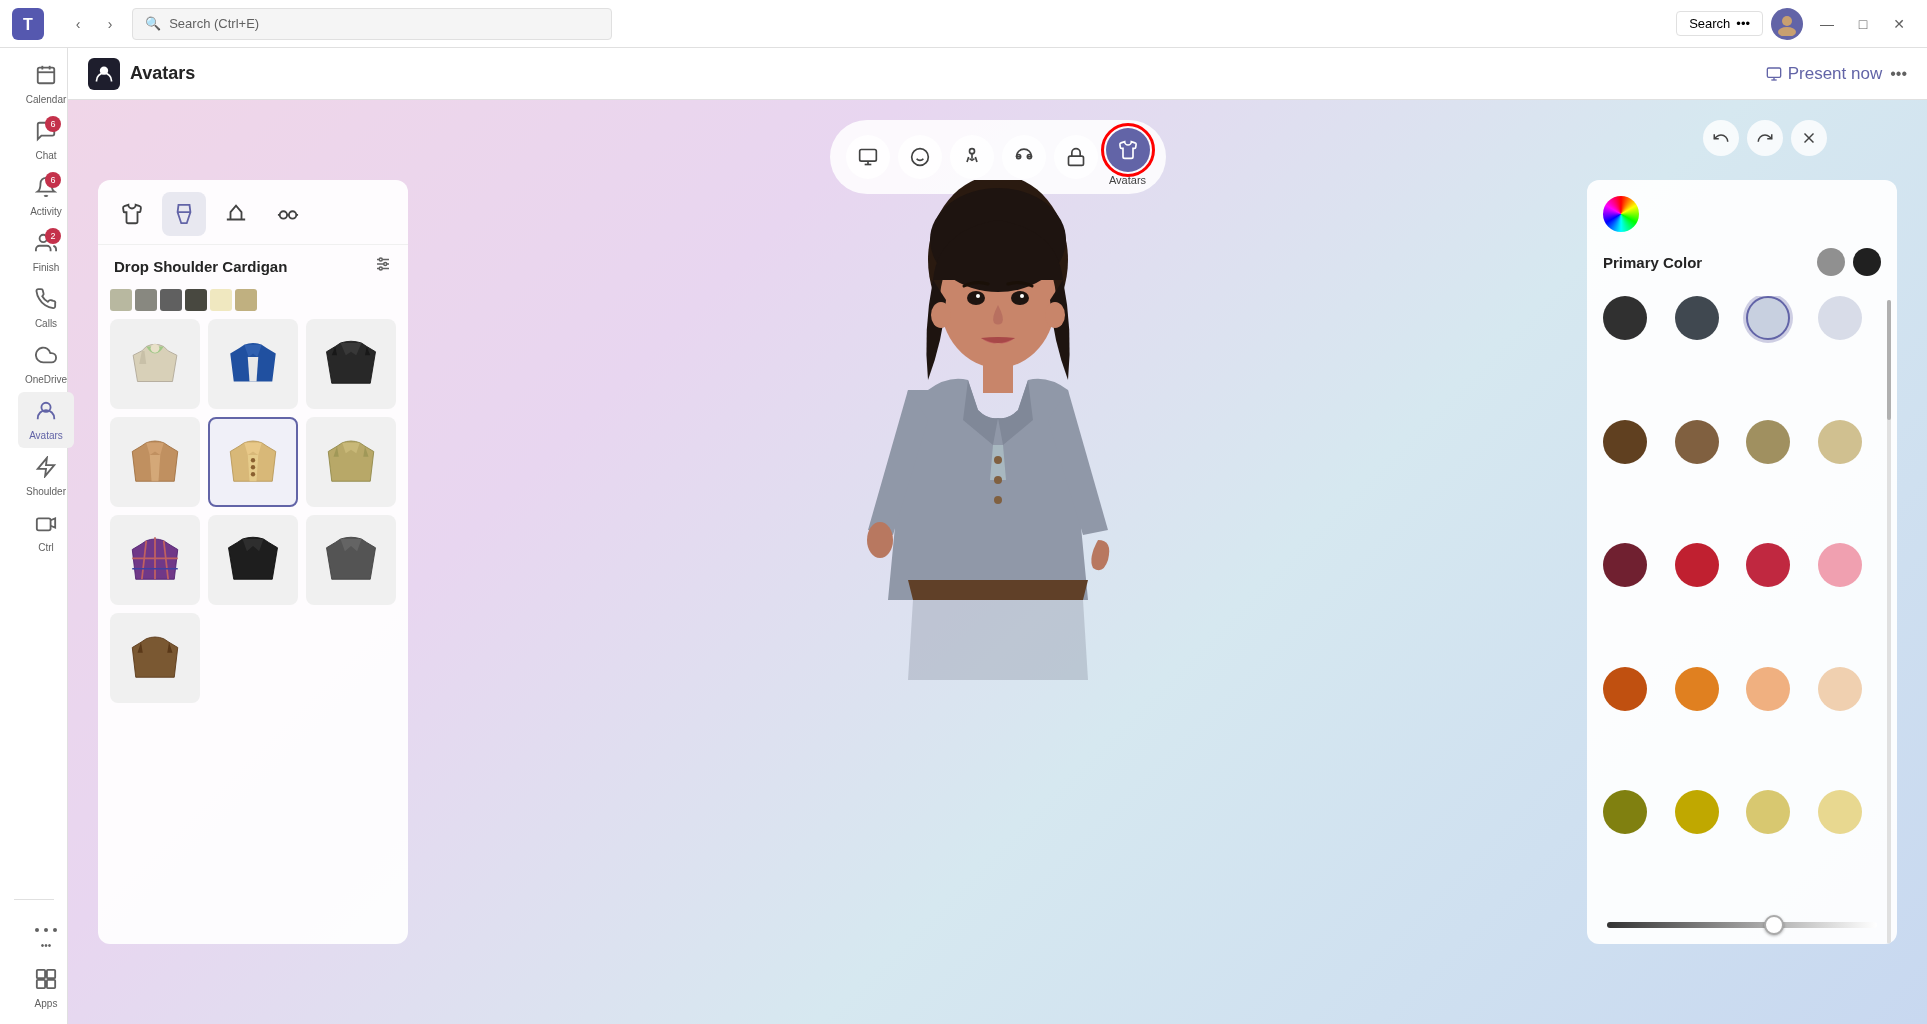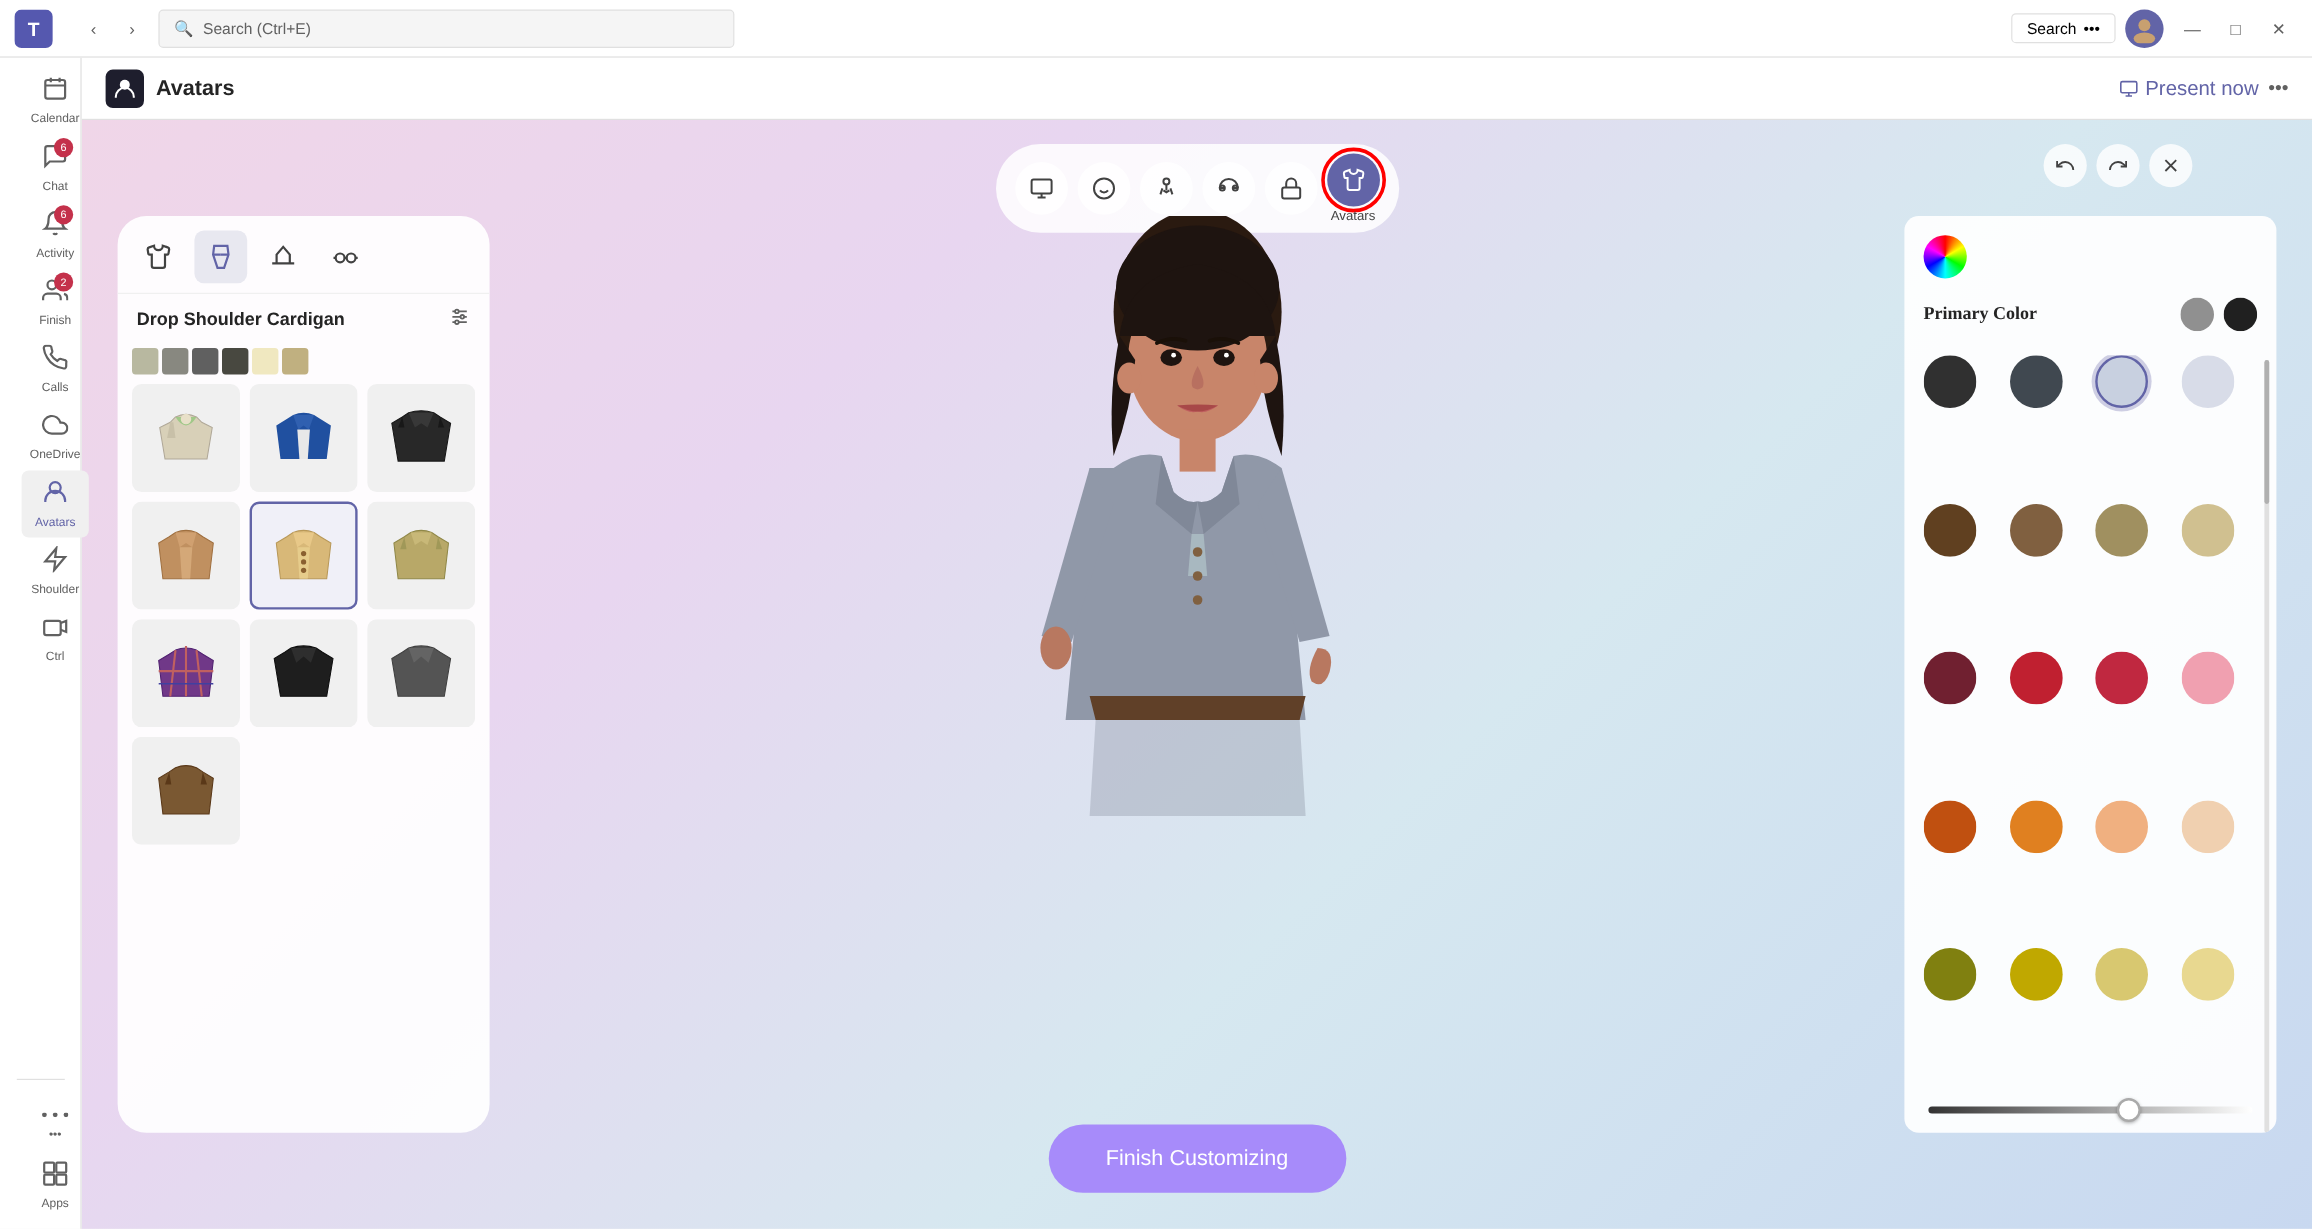--- a/index.html
+++ b/index.html
@@ -92,21 +92,21 @@
     .canvas-action-btn {
       width: 36px; height: 36px; border-radius: 50%; border: none;
       background: rgba(255,255,255,0.8); cursor: pointer;
       display: flex; align-items: center; justify-content: center;
       font-size: 16px; color: #424242;
     }
 
     
     .left-panel {
       position: absolute; top: 80px; left: 30px; bottom: 80px; width: 310px;
-      background: rgba(255,255,255,0.92); border-radius: 24px;
+      background: rgba(255,255,255,0.92); border-radius: 12px;
       display: flex; flex-direction: column; overflow: hidden;
     }
     .panel-tabs {
       display: flex; padding: 12px 12px 8px; gap: 8px; border-bottom: 1px solid #f0f0f0;
     }
     .panel-tab {
       width: 44px; height: 44px; border-radius: 8px; border: none; cursor: pointer;
       display: flex; align-items: center; justify-content: center;
       background: transparent; font-size: 20px; color: #424242;
     }
@@ -148,21 +148,20 @@
       padding: 18px 48px; font-size: 18px; font-weight: 500; cursor: pointer;
       white-space: nowrap;
     }
 
     
     .right-panel {
       position: absolute; top: 80px; right: 30px; bottom: 80px; width: 310px;
       background: rgba(255,255,255,0.92); border-radius: 12px;
       display: flex; flex-direction: column; overflow: hidden;
       padding: 16px;
-      font-family: Liberation Serif, serif;
     }
     .primary-color-header {
       display: flex; align-items: center; justify-content: space-between;
       margin-bottom: 12px;
     }
     .primary-color-label { font-size: 15px; font-weight: 600; color: #242424; }
     .preset-swatches { display: flex; gap: 8px; }
     .preset-swatch {
       width: 28px; height: 28px; border-radius: 50%; cursor: pointer;
       border: 2px solid transparent;
@@ -652,23 +651,20 @@
 
       <ellipse cx="72" cy="360" rx="13" ry="18" fill="#b87860"></ellipse>
       <path d="M290 360 Q305 360 300 380 Q295 395 285 388 Q280 378 290 360" fill="#b87860"></path>
 
       <path d="M100 400 L280 400 L275 420 L105 420 Z" fill="#604028"></path>
 
       <path d="M105 420 L100 500 L280 500 L275 420 Z" fill="#9098a8" opacity="0.4"></path>
     </svg>
   </div>
 
-  <button class="finish-btn">
-    <span>Finish Customizing</span>
-  </button>
 
   <div class="right-panel">
 
     <div style="display:flex; align-items:center; margin-bottom: 16px;">
       <div style="width:36px; height:36px; border-radius:50%; background: conic-gradient(#ff0000, #ffff00, #00ff00, #00ffff, #0000ff, #ff00ff, #ff0000);"></div>
     </div>
 
     <div class="primary-color-header">
       <span class="primary-color-label">Primary Color</span>
       <div class="preset-swatches">

